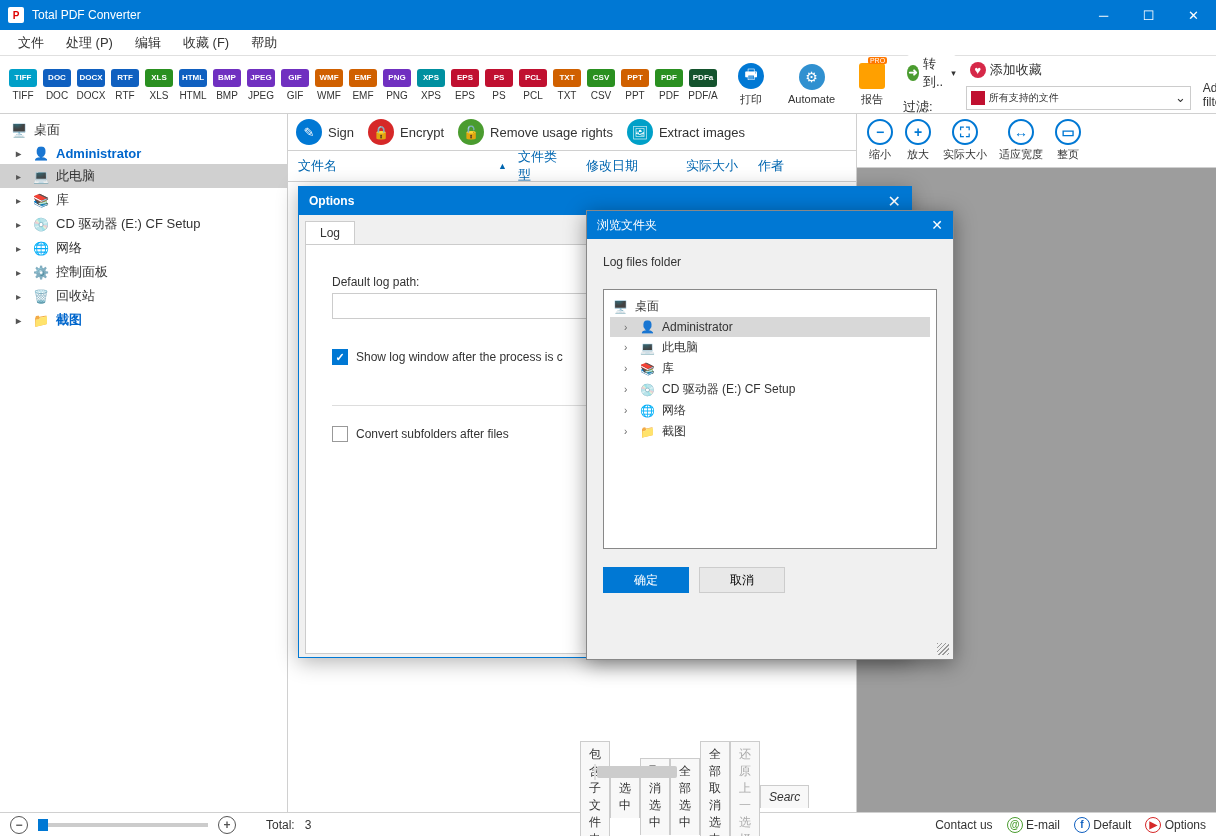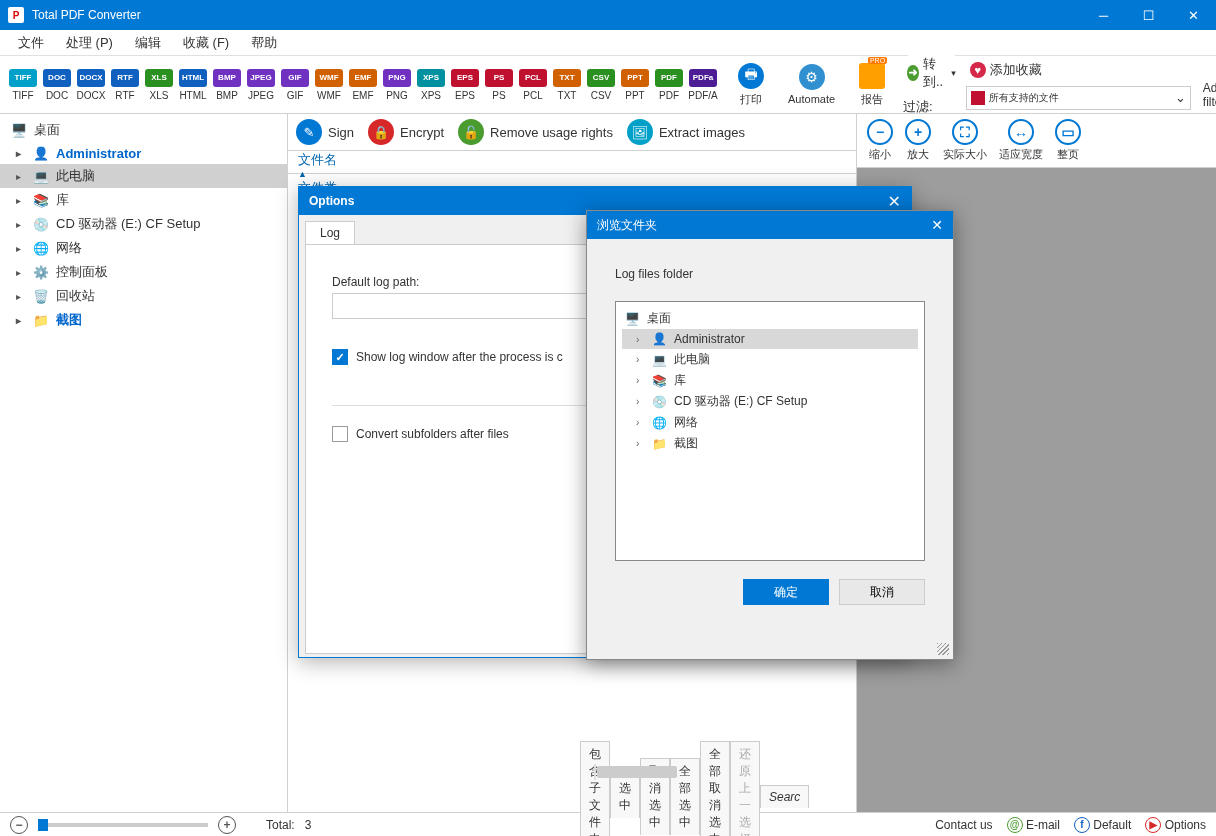--- a/index.html
+++ b/index.html
@@ -25,21 +25,21 @@
 .tree-root { display: flex; align-items: center; gap: 6px; padding: 3px 10px; font-size: 13px;}
 .tree-item { display: flex; align-items: center; gap: 6px; padding: 3px 10px 3px 16px; font-size: 13px;}
 .tree-item.sel { background: #d0d0d0; }
 .tree-item.hl { color: #0066cc; font-weight: 600;}
 .arrow { width: 10px; font-size: 10px; color: #555;}
 .ticon { width: 18px; height: 16px; display: inline-flex; align-items: center; justify-content: center;}
 .middle { flex: 1; display: flex; flex-direction: column; background: #fff; position: relative;}
 .actionbar { height: 36px; display: flex; align-items: center; padding: 0 8px; gap: 14px; }
 .action-btn { display: flex; align-items: center; gap: 6px; font-size: 13px;}
 .act-icon { width: 26px; height: 26px; border-radius: 50%; display: flex; align-items: center; justify-content: center; color: #fff; font-size: 13px;}
-.colheader { height: 24px; border-top: 1px solid #d0d0d0; border-bottom: 1px solid #d0d0d0; display: flex; font-size: 13px; color: #0066b0; flex-direction: column;}
+.colheader { height: 32px; border-top: 1px solid #d0d0d0; border-bottom: 1px solid #d0d0d0; display: flex; align-items: center; font-size: 13px; color: #0066b0;}
 .colheader div { padding: 0 10px;}
 .preview-pane { width: 360px; border-left: 1px solid #d0d0d0; background: #9d9d9d;}
 .zoom-toolbar { height: 54px; background: #fff; border-bottom: 1px solid #d0d0d0; display:flex; align-items:center; gap:12px; padding:0 10px;}
 .zbtn { display:flex; flex-direction:column; align-items:center; gap:2px; font-size:11px; color:#333;}
 .zcircle { width:26px; height:26px; border:2px solid #0078d4; border-radius:50%; display:flex; align-items:center; justify-content:center; color:#0078d4; font-size:14px; font-weight:bold;}
 .bottombar { position:absolute; left:288px; right:360px; bottom:0; height:50px; border-top:1px solid #d0d0d0; background:#f5f5f5;}
 .scrollbar-row { height:18px; display:flex; align-items:center; background:#fff; border-bottom:1px solid #d0d0d0;}
 .hsb{ flex:1; height:16px; background:#f0f0f0; position:relative; border:1px solid #ddd;margin:0 2px;}
 .hsb-thumb{position:absolute;left:2px;top:1px;width:80px;height:12px;background:#ccc;border-radius:2px;}
 .tabrow { display:flex; align-items:center; height:30px; padding:0 4px; gap:0;}
@@ -63,27 +63,27 @@
 .field-label{font-size:12px;margin-bottom:4px;}
 .txtinput{width:100%;height:26px;border:1px solid #ccc;padding:0 6px;}
 .chk-row{display:flex;align-items:center;gap:8px;margin-top:30px;font-size:12px;}
 .chkbox{width:16px;height:16px;background:#0078d4;color:#fff;display:flex;align-items:center;justify-content:center;font-size:11px;font-weight:bold;}
 .chkbox.empty{background:#fff;border:1px solid #999;}
 .hr{height:1px;background:#ddd;margin:40px 0 20px 0;}
 
 .browse-dlg{position:absolute;left:586px;top:210px;width:368px;height:450px;background:#f0f0f0;border:1px solid #888;box-shadow:0 4px 20px rgba(0,0,0,0.4);z-index:20;}
 .browse-dlg .dlg-title{height:28px;background:#0078d4;color:#fff;display:flex;align-items:center;padding:0 10px;font-size:12px;}
 .browse-dlg .dlg-title .close{margin-left:auto;font-size:14px;}
-.browse-body{padding:28px;}
+.browse-body{padding:16px;}
 .browse-body .prompt{font-size:12px;margin-bottom:20px;}
 .folder-tree{background:#fff;border:1px solid #888;height:260px;padding:6px;overflow:auto;}
 .ft-item{display:flex;align-items:center;gap:5px;padding:2px 4px;font-size:12px;}
 .ft-item.sel{background:#d8d8d8;}
 .ft-item .arrow{width:10px;font-size:10px;color:#666;}
-.browse-btns{display:flex;justify-content:flex-end;gap:10px;margin-top:18px;}
+.browse-btns{display:flex;justify-content:flex-start;gap:10px;margin-top:18px;}
 .btn-primary{background:#0078d4;color:#fff;border:none;width:86px;height:26px;font-size:12px;}
 .btn-secondary{background:#e8e8e8;border:1px solid #ccc;width:86px;height:26px;font-size:12px;}
 .grip{position:absolute;right:4px;bottom:4px;width:12px;height:12px;background:repeating-linear-gradient(135deg,#999 0 1px,transparent 1px 3px);}
 </style>
 </head>
 <body>
 
 <div class="titlebar">
   <div class="tb-icon">P</div>
   <div class="title">Total PDF Converter</div>
@@ -178,21 +178,21 @@
       </div>
       <div class="fmt-btn">
         <div class="fmt-badge" style="background:#d06000">PPT</div>
         <span>PPT</span>
       </div>
       <div class="fmt-btn">
         <div class="fmt-badge" style="background:#2a9020">PDF</div>
         <span>PDF</span>
       </div>
       <div class="fmt-btn">
-        <div class="fmt-badge" style="background:#4c1d95">PDFa</div>
+        <div class="fmt-badge" style="background:#14532d">PDFa</div>
         <span>PDF/A</span>
       </div>
     </div>
   <div class="vsep"></div>
   <div class="big-btn">
     <div class="big-icon" style="background:#0078d4">🖶</div>
     <span>打印</span>
   </div>
   <div class="vsep"></div>
   <div class="big-btn">

